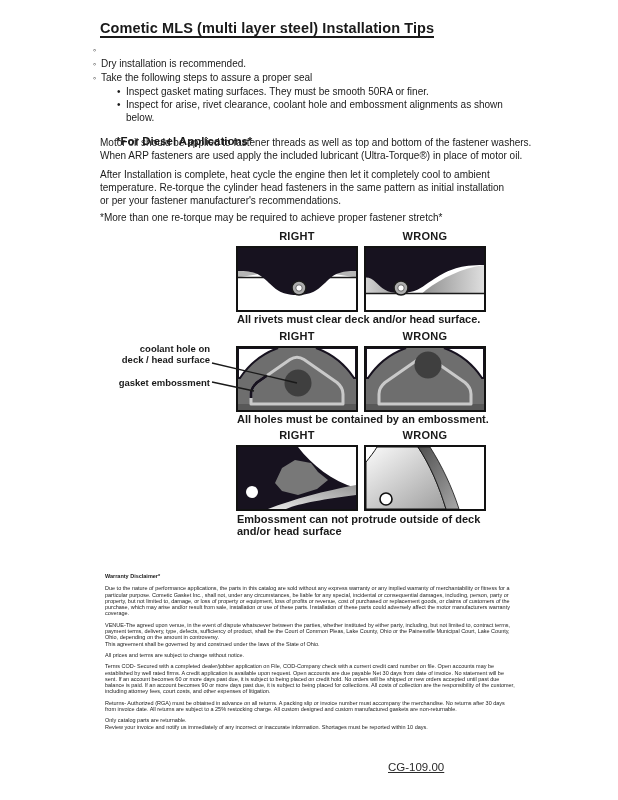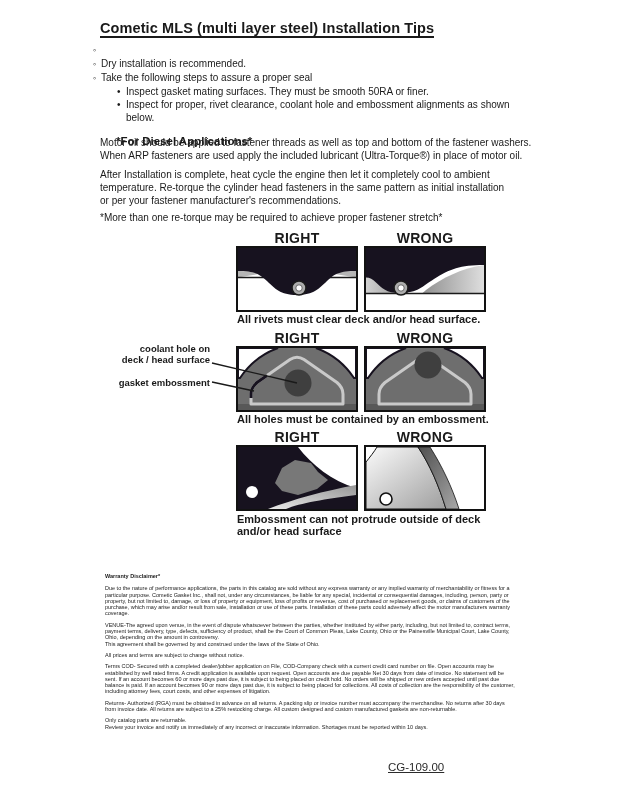--- a/index.html
+++ b/index.html
@@ -17,21 +17,21 @@
   
   .bullets{position:absolute;left:93px;top:44px;width:440px;font-size:10px;line-height:13px;}
   .b-row{display:flex;align-items:baseline;}
   .b-row .marker{width:8px;flex:0 0 8px;font-size:9px;}
   .b-row.sub{padding-left:24px;}
   .b-row.sub .marker{width:9px;flex:0 0 9px;font-size:10px;}
   
   .sec-head{position:absolute;left:100px;top:119px;margin:16px;font-size:11.5px;font-weight:bold;}
   .body-para{position:absolute;left:100px;margin:0;font-size:10px;line-height:13px;width:440px;}
   
-  .dg-label{position:absolute;width:122px;text-align:center;font-size:14px;font-weight:bold;letter-spacing:.3px;}
+  .dg-label{position:absolute;width:122px;text-align:center;font-size:11px;font-weight:bold;letter-spacing:.3px;}
   .panel{position:absolute;width:118px;height:62px;border:2px solid #121212;background:#fff;z-index:1;}
   .panel svg{display:block;}
   .caption{position:absolute;left:237px;font-size:11px;font-weight:bold;line-height:12px;}
   .callout{position:absolute;left:98px;width:112px;text-align:right;font-size:9.5px;font-weight:bold;line-height:11px;}
   .leader{position:absolute;left:210px;top:355px;width:110px;height:45px;z-index:2;pointer-events:none;}
   
   .legal{position:absolute;left:105px;top:573px;width:412px;font-size:5.5px;line-height:6.3px;color:#222;}
   .legal p{margin:0 0 5px 0;}
   .legal p.tight{margin:0;}
   .legal .lg-head{font-weight:bold;margin-bottom:6px;}
@@ -63,21 +63,21 @@
     <div class="b-row">
       <span class="marker">◦</span>
       <span>Take the following steps to assure a proper seal</span>
     </div>
     <div class="b-row sub">
       <span class="marker">•</span>
       <span>Inspect gasket mating surfaces.  They must be smooth 50RA or finer.</span>
     </div>
     <div class="b-row sub">
       <span class="marker">•</span>
-      <span>Inspect for proper, rivet clearance, coolant hole and embossment alignments as shown below.</span>
+      <span>Inspect for arise, rivet clearance, coolant hole and embossment alignments as shown below.</span>
     </div>
   </div>
 
   <h2 class="sec-head">*For Diesel Applications*</h2>
   <p class="body-para pre" style="top:136px;">Motor oil should be applied to fastener threads as well as top and bottom of the fastener washers.
 When ARP fasteners are used apply the included lubricant (Ultra-Torque®) in place of motor oil.</p>
   <p class="body-para pre" style="top:168px;">After Installation is complete, heat cycle the engine then let it completely cool to ambient
 temperature. Re-torque the cylinder head fasteners in the same pattern as initial installation
 or per your fastener manufacturer's recommendations.</p>
   <p class="body-para" style="top:211px;">*More than one re-torque may be required to achieve proper fastener stretch*</p>

